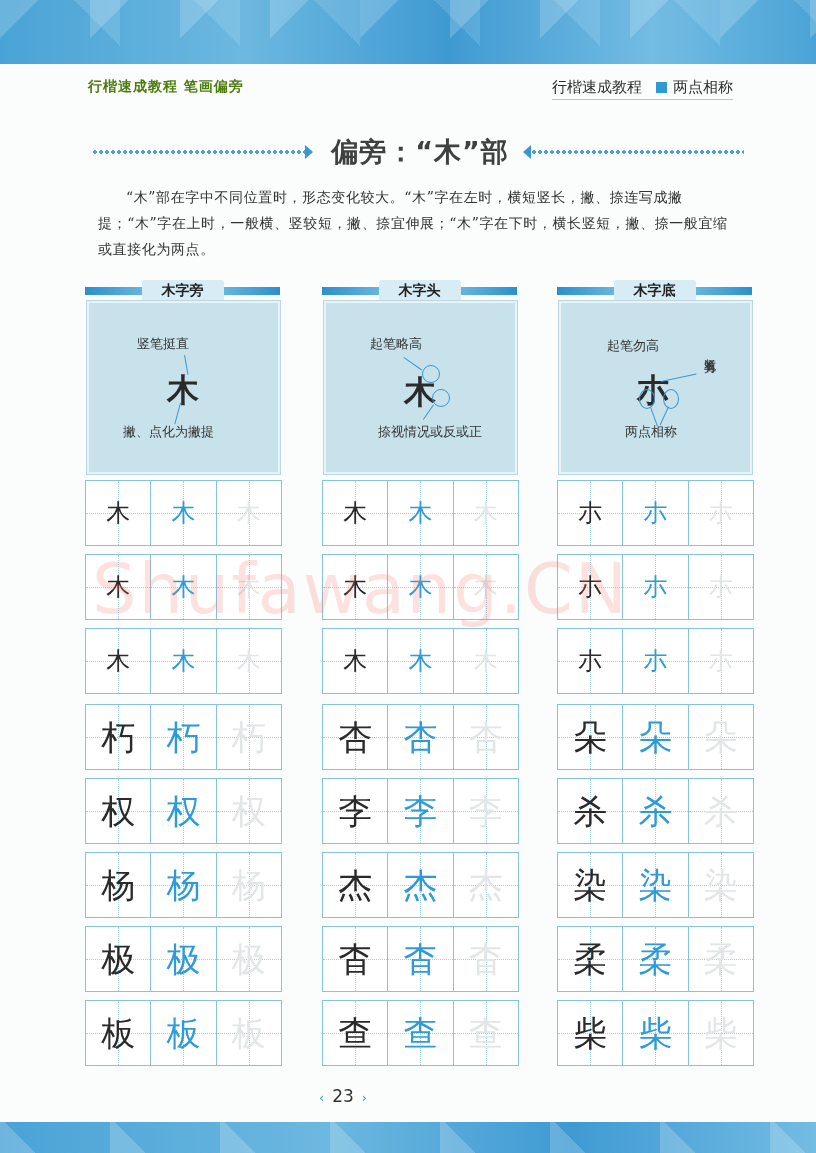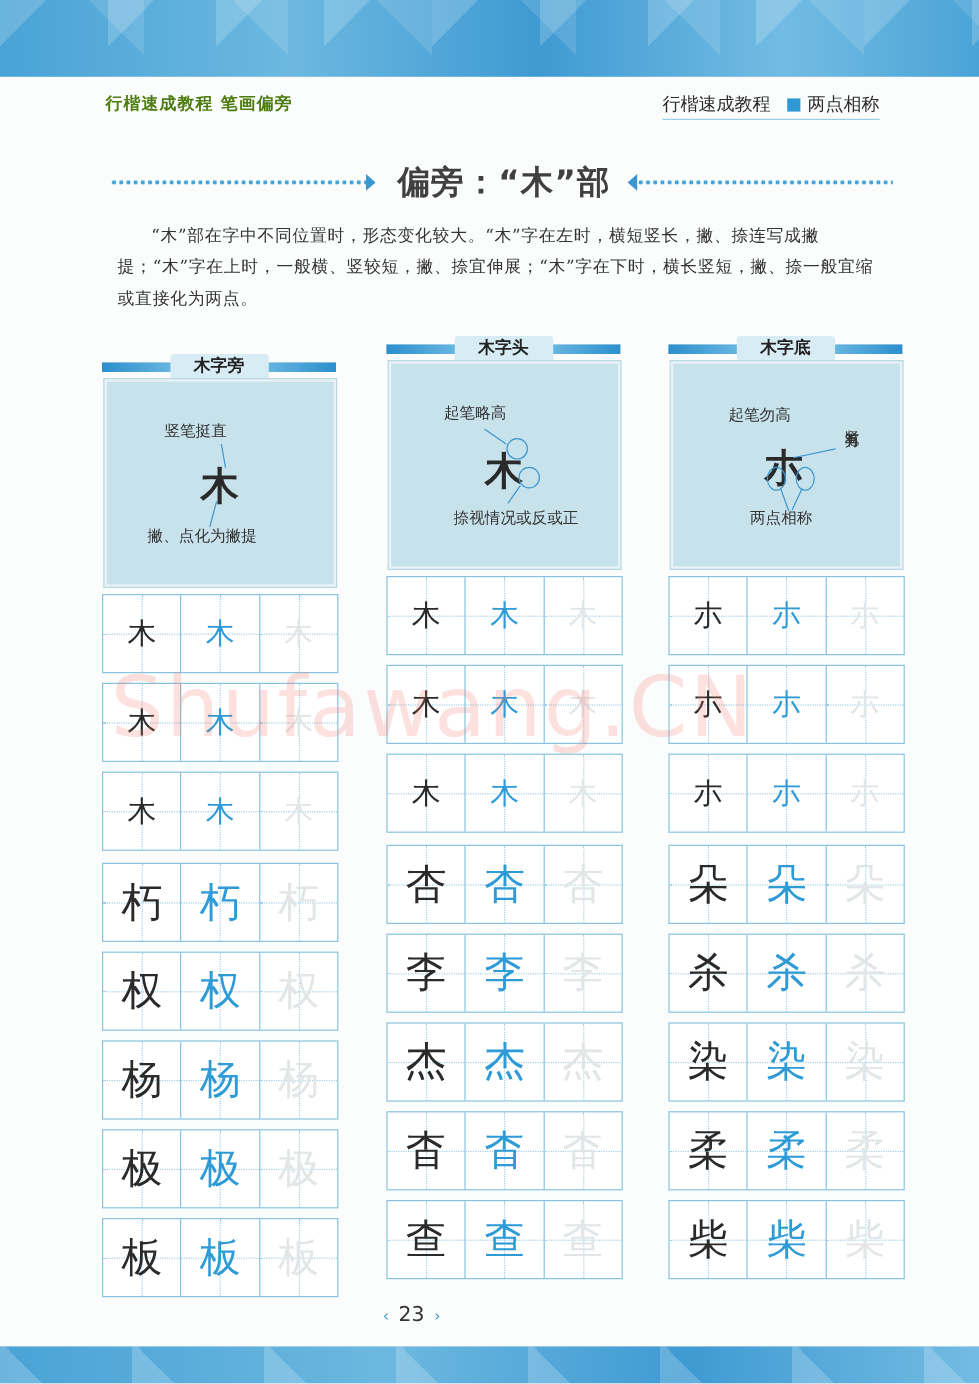--- a/index.html
+++ b/index.html
@@ -62,21 +62,21 @@
 <div class="title-row">
   <div class="dots"></div>
   <div class="arrow-r"></div>
   <div class="title">偏旁：“木”部</div>
   <div class="arrow-l"></div>
   <div class="dots"></div>
 </div>
 
 <p class="intro" style="margin:0;">“木”部在字中不同位置时，形态变化较大。“木”字在左时，横短竖长，撇、捺连写成撇提；“木”字在上时，一般横、竖较短，撇、捺宜伸展；“木”字在下时，横长竖短，撇、捺一般宜缩或直接化为两点。</p>
 
-<div class="col" style="left:85px;margin-top:15px;">
+<div class="col" style="left:85px;">
   <div class="panel">
     <div class="panel-bar"></div>
     <div class="panel-tab">木字旁</div>
     <div class="panel-body">
       <span class="ann" style="left:48px;top:32px;">竖笔挺直</span>
       <span class="glyph" style="left:78px;top:66px;">木</span>
       <div class="line" style="left:96px;top:52px;width:20px;transform:rotate(80deg);"></div>
       <div class="line" style="left:92px;top:100px;width:22px;transform:rotate(105deg);"></div>
       <span class="ann" style="left:34px;top:120px;">撇、点化为撇提</span>
     </div>

